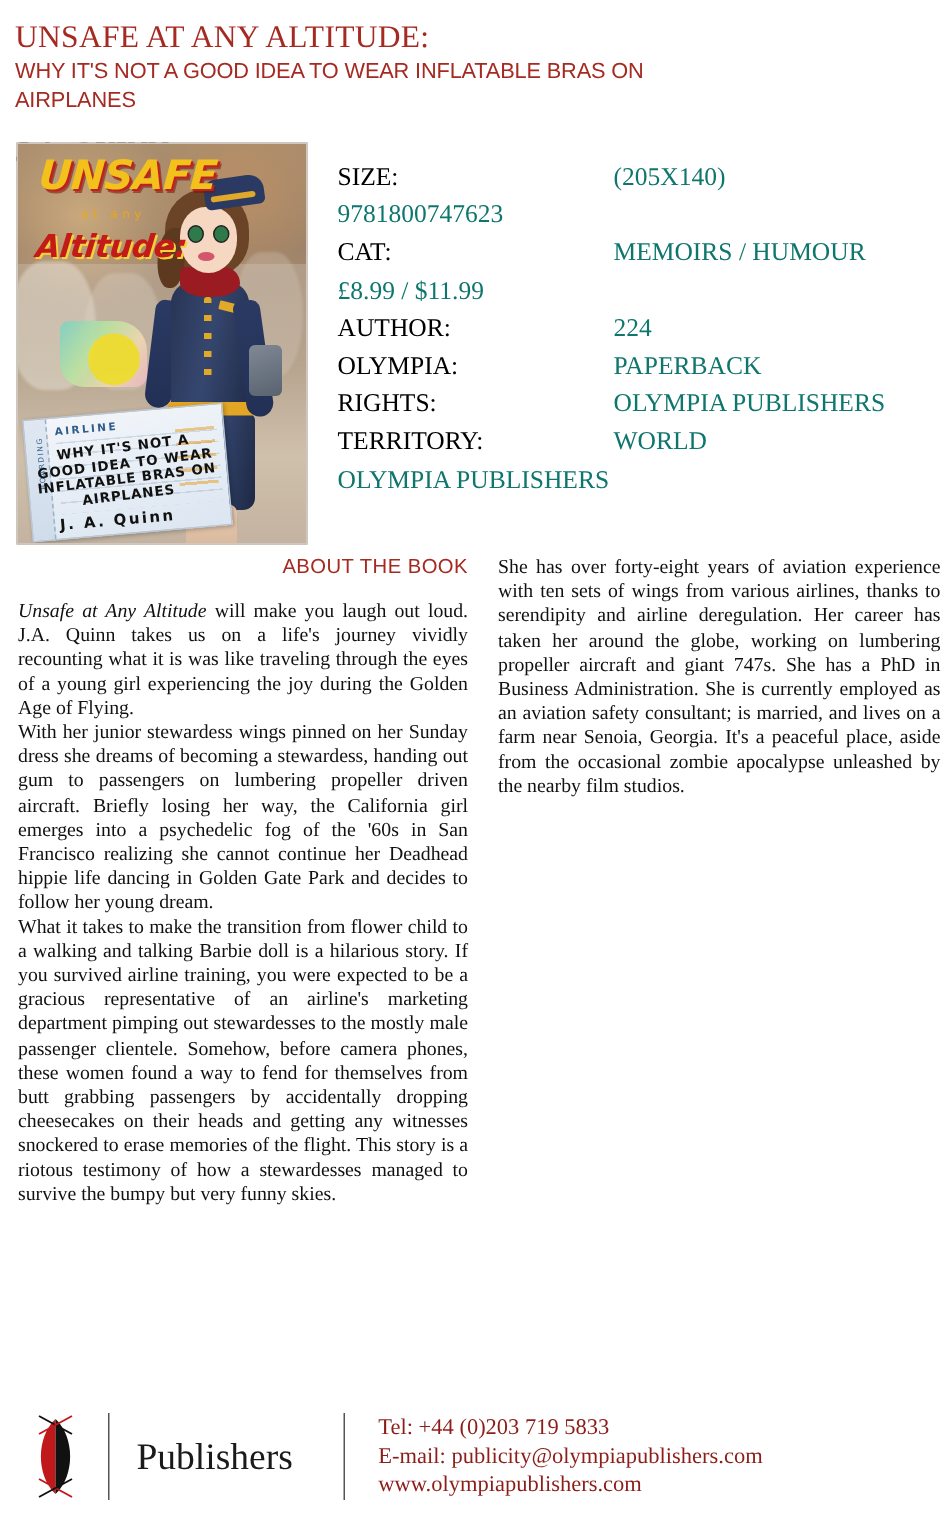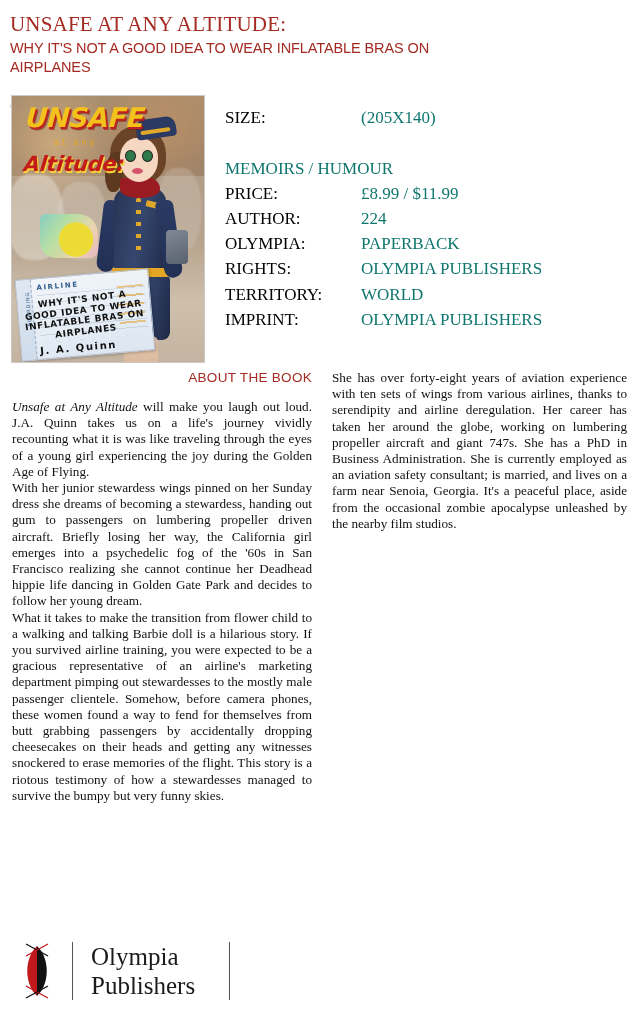--- a/index.html
+++ b/index.html
@@ -276,22 +276,23 @@
   }
 
   
   .meta {
     position:absolute;
     left: 215px; top: 10px;
     width: 400px;
   }
   .meta-row {
     display:flex;
-    align-items:flex-end;
+    align-items:flex-start;
     height: 25.2px;
+    gap: 48px;
   }
   .meta-label {
     width: 136px;
     font-size: 17px;
     line-height: 25px;
     color:#000;
     white-space:nowrap;
   }
   .meta-value {
     font-size: 17px;
@@ -431,46 +432,46 @@
       <div class="cov-subtitle">WHY IT'S NOT A GOOD IDEA TO WEAR INFLATABLE BRAS ON AIRPLANES</div>
       <div class="cov-byline">J. A. Quinn</div>
     </div>
 
     <div class="meta">
       <div class="meta-row">
         <div class="meta-label">SIZE:</div>
         <div class="meta-value">(205X140)</div>
       </div>
       <div class="meta-row">
-      </div>
-      <div class="meta-row">
+        <div class="meta-value">9781800747623</div>
+      </div>
+      <div class="meta-row">
+        <div class="meta-label">CAT:</div>
         <div class="meta-value">MEMOIRS / HUMOUR</div>
       </div>
       <div class="meta-row">
-        <div class="meta-label">PRICE:</div>
         <div class="meta-value">£8.99 / $11.99</div>
       </div>
       <div class="meta-row">
         <div class="meta-label">AUTHOR:</div>
         <div class="meta-value">224</div>
       </div>
       <div class="meta-row">
         <div class="meta-label">OLYMPIA:</div>
         <div class="meta-value">PAPERBACK</div>
       </div>
       <div class="meta-row">
         <div class="meta-label">RIGHTS:</div>
         <div class="meta-value">OLYMPIA PUBLISHERS</div>
       </div>
       <div class="meta-row">
         <div class="meta-label">TERRITORY:</div>
         <div class="meta-value">WORLD</div>
       </div>
       <div class="meta-row">
-        <div class="meta-label">IMPRINT:</div>
         <div class="meta-value">OLYMPIA PUBLISHERS</div>
       </div>
     </div>
 
   </div>
 
   <div class="cols">
 
     <div class="col left">
       <div class="col-head">ABOUT THE BOOK</div>
@@ -494,22 +495,26 @@
         <path d="M12 4 L34 16" stroke="#111111" stroke-width="1.3" fill="none"></path>
         <path d="M34 4 L12 16" stroke="#C0191C" stroke-width="1.3" fill="none"></path>
         <path d="M12 46 L34 58" stroke="#C0191C" stroke-width="1.3" fill="none"></path>
         <path d="M34 46 L12 58" stroke="#111111" stroke-width="1.3" fill="none"></path>
       </svg>
     </div>
 
     <div class="logo-divider"></div>
 
     <div class="logo-words">
-      <span>Olympia</span>
       <span>Publishers</span>
     </div>
 
     <div class="footer-divider"></div>
 
+    <div class="contact">
+      <span>Tel: +44 (0)203 719 5833</span>
+      <span>E-mail: publicity@olympiapublishers.com</span>
+      <span>www.olympiapublishers.com</span>
+    </div>
 
   </div>
 
 </div>
 
 </body></html>

